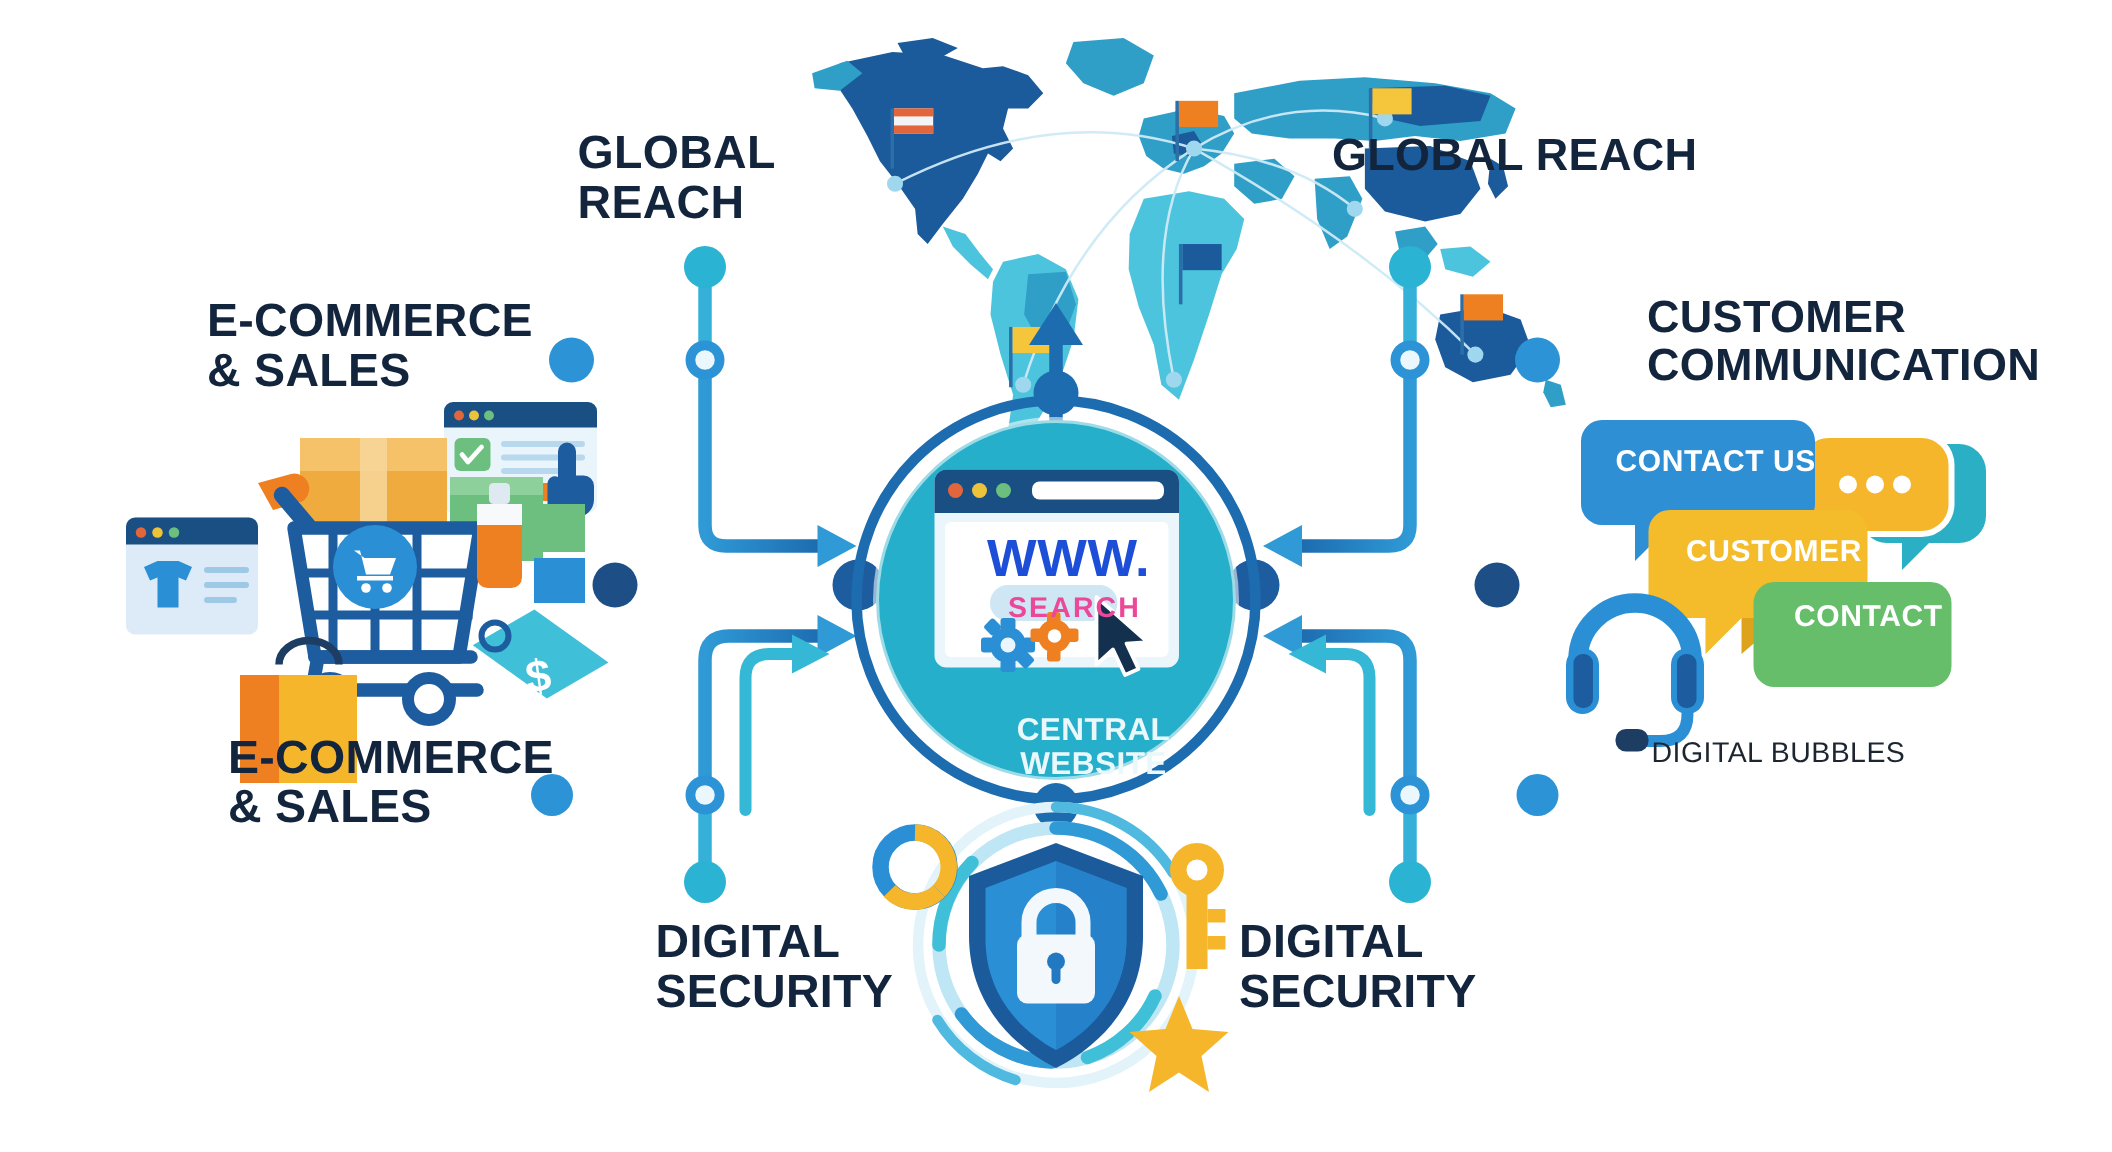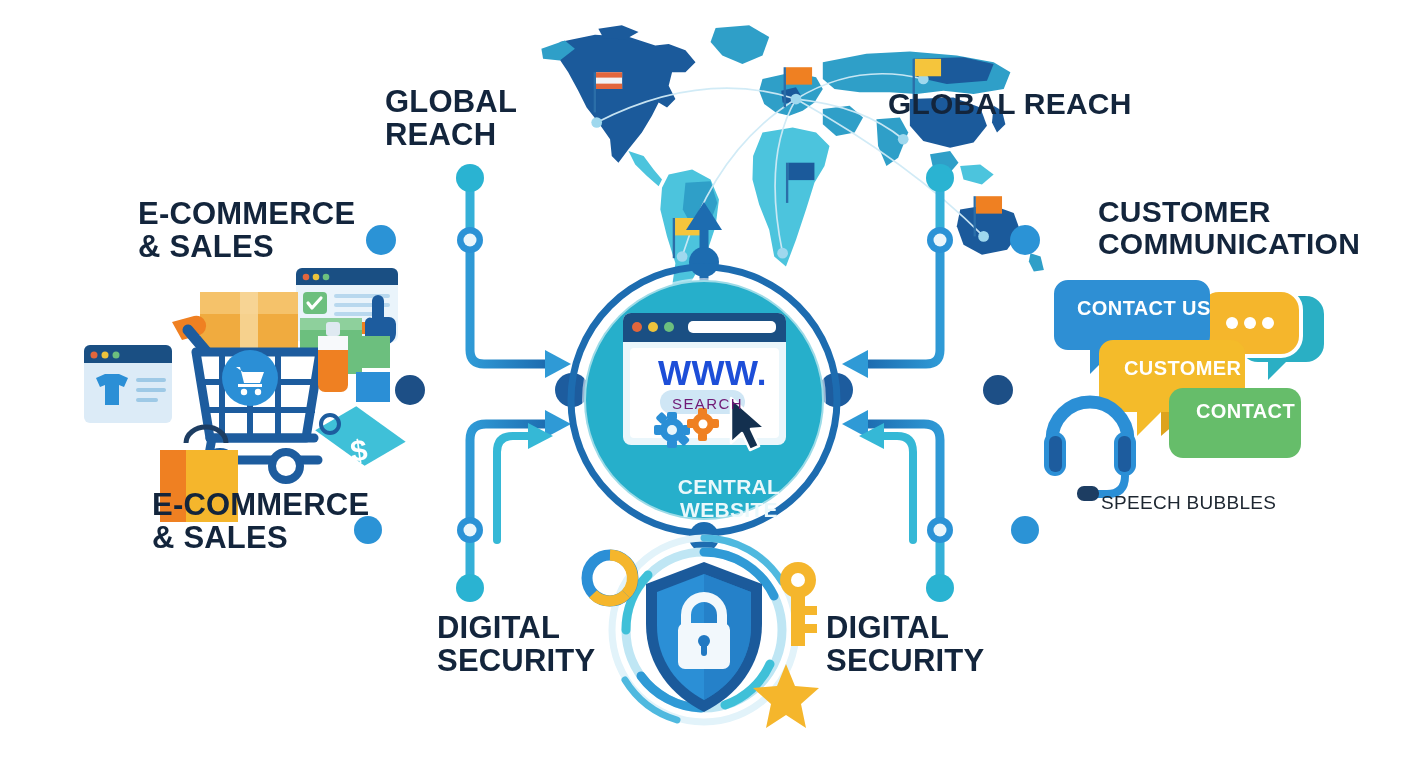--- a/index.html
+++ b/index.html
@@ -60,21 +60,21 @@
   .bub-feedback{left:1124px;top:357px;}
   .bub-support{left:1196px;top:400px;}
 
   
   .www{
     position:absolute;left:658px;top:353px;
     font-size:35px;font-weight:bold;color:#1d4ed8;letter-spacing:.5px;
   }
   .searchtxt{
     position:absolute;left:672px;top:395px;
-    font-size:15px;font-weight:normal;color:#701a75;letter-spacing:1.4px;
+    font-size:19px;font-weight:bold;color:#ec4899;letter-spacing:1.4px;
   }
   .central{
     position:absolute;left:654px;top:456px;width:150px;text-align:center;
     font-size:21px;font-weight:bold;color:#eaf8fb;line-height:1.08;
     white-space:pre-line;letter-spacing:.3px;margin-top:20px;
   }
 </style>
 </head>
 <body>
 
@@ -499,21 +499,21 @@
   <div class="hd big lbl-gr-left">GLOBAL
 REACH</div>
 
   <div class="hd big2 lbl-gr-right">GLOBAL REACH</div>
 
   <div class="hd big lbl-ecom-top">E-COMMERCE
 &amp; SALES</div>
 
   <div class="hd big2 lbl-cust">CUSTOMER
 COMMUNICATION</div>
-  <div class="sub caps sub-speech">SPEECH BUBBLES</div>
+  <div class="sub caps sub-speech">DIGITAL BUBBLES</div>
 
   <div class="hd big lbl-ecom-bot">E-COMMERCE
 &amp; SALES</div>
 
   <div class="hd big lbl-ds-left">DIGITAL
 SECURITY</div>
   <div class="hd big lbl-ds-right">DIGITAL
 SECURITY</div>
 
   <div class="bub bub-contact">CONTACT US</div>

